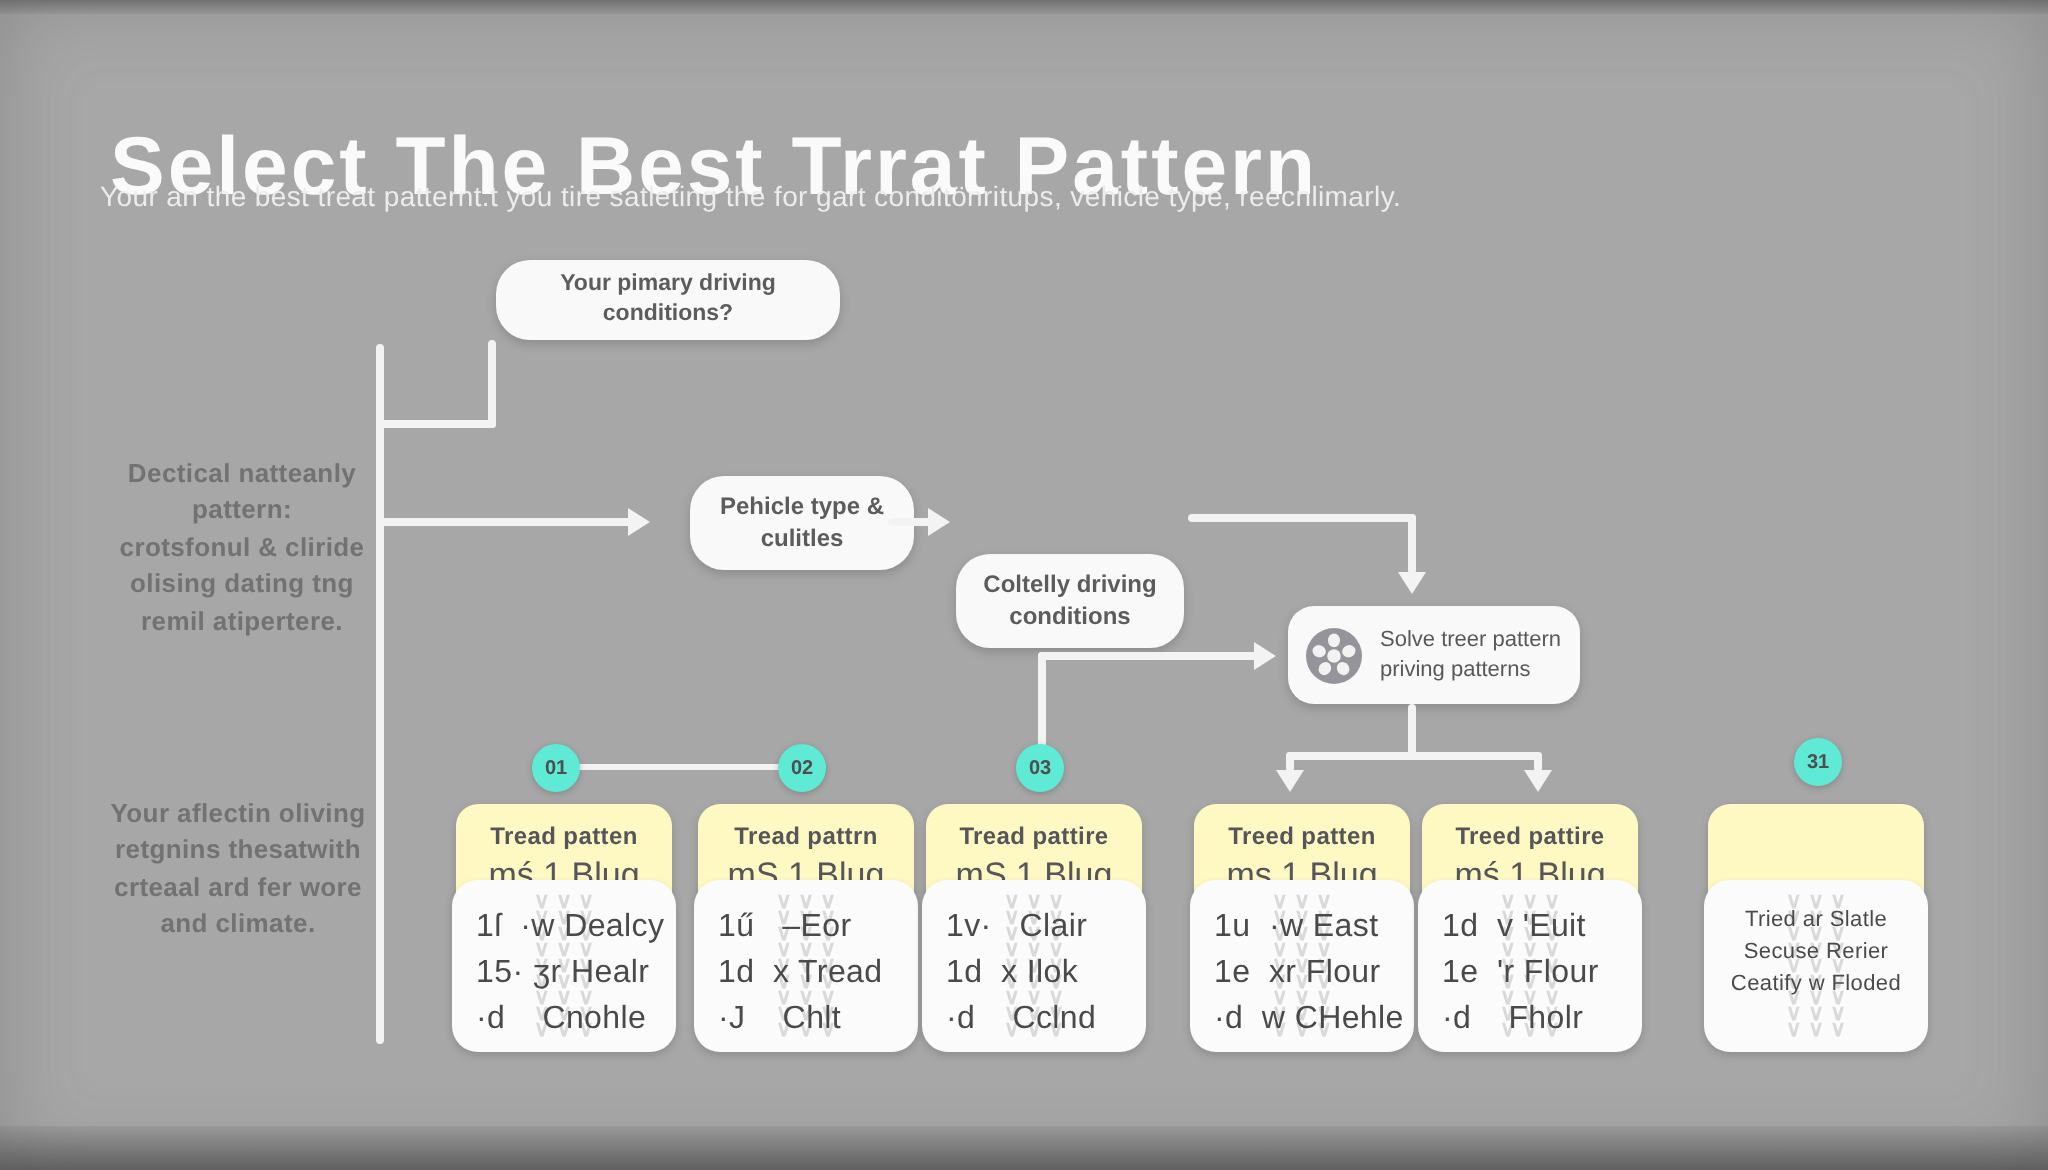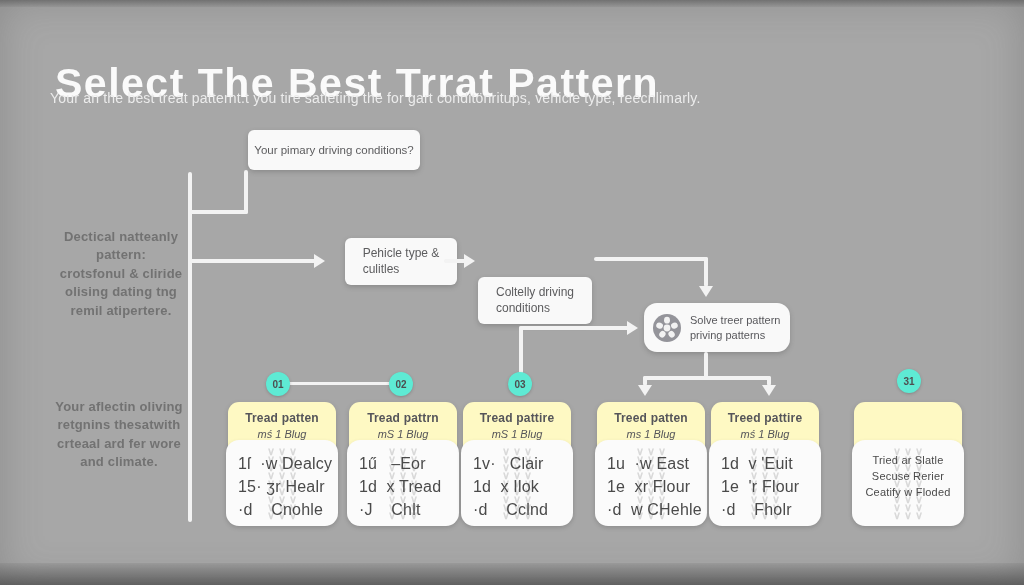--- a/index.html
+++ b/index.html
@@ -18,24 +18,24 @@
   .page-title{
     position:absolute;left:55px;top:33px;
     color:#fafafa;font-size:41px;font-weight:700;letter-spacing:1.5px;
   }
   .page-subtitle{
     position:absolute;left:50px;top:90px;width:720px;
     color:#ececec;font-size:14px;letter-spacing:.2px;
   }
 
   .wbox{
-    position:absolute;background:#f9f9f9;border-radius:6px;
+    position:absolute;background:#f9f9f9;border-radius:17px;
     box-shadow:0 2px 5px rgba(60,60,60,.25);
-    display:flex;align-items:center;justify-content:center;text-align:left;
-    color:#5c5c5e;font-size:12px;line-height:1.3;white-space:pre-line;
+    display:flex;align-items:center;justify-content:center;text-align:center;
+    color:#5c5c5e;font-size:12px;line-height:1.3;white-space:pre-line;font-weight:bold;
   }
   .note{
     position:absolute;width:162px;color:#727272;font-size:13px;font-weight:600;
     line-height:1.42;text-align:center;white-space:pre-line;letter-spacing:.2px;
   }
 
   .line{position:absolute;background:#f3f3f3;border-radius:2px;}
   .ah-r{position:absolute;width:0;height:0;
     border-top:7px solid transparent;border-bottom:7px solid transparent;
     border-left:11px solid #f3f3f3;}
@@ -57,21 +57,21 @@
   }
   .solve-label{color:#58585c;font-size:11px;line-height:1.3;white-space:pre-line;text-align:left;}
 
   .card{
     position:absolute;top:402px;width:108px;height:120px;
     background:#fef9c3;border-radius:11px;
     box-shadow:0 2px 5px rgba(60,60,60,.22);
   }
   .card-head{padding-top:9px;text-align:center;color:#55555a;}
   .card-title{font-size:12px;font-weight:600;letter-spacing:.2px;}
-  .card-sub{font-size:11px;margin-top:3px;font-style:italic;}
+  .card-sub{font-size:17px;margin-top:3px;}
   .card-body{
     position:absolute;left:-2px;right:-2px;top:38px;height:86px;
     background:#fbfbfb;border-radius:13px;
     box-shadow:0 2px 4px rgba(60,60,60,.18);overflow:hidden;
   }
   .tread{
     position:absolute;left:50%;top:50%;transform:translate(-50%,-50%);
     display:flex;gap:3px;color:#d9d9d9;font-size:11px;font-weight:700;
     line-height:8px;text-align:center;z-index:0;white-space:pre-line;
   }

